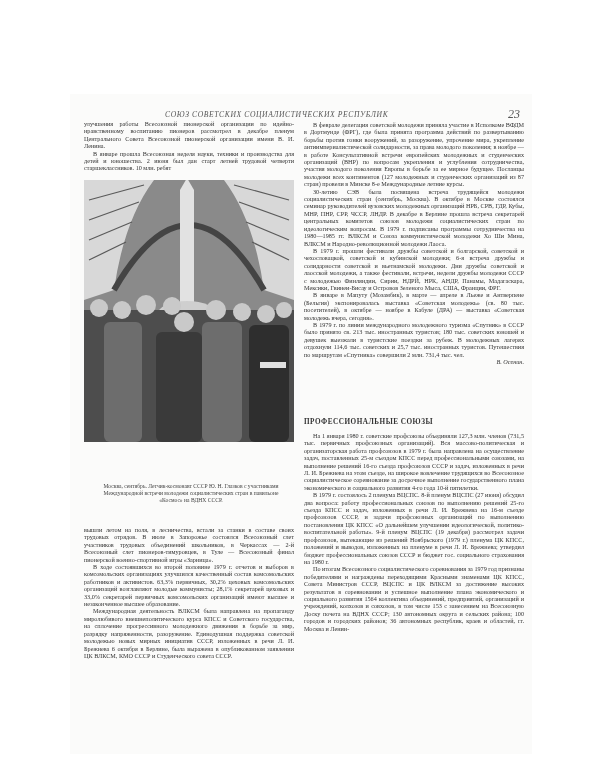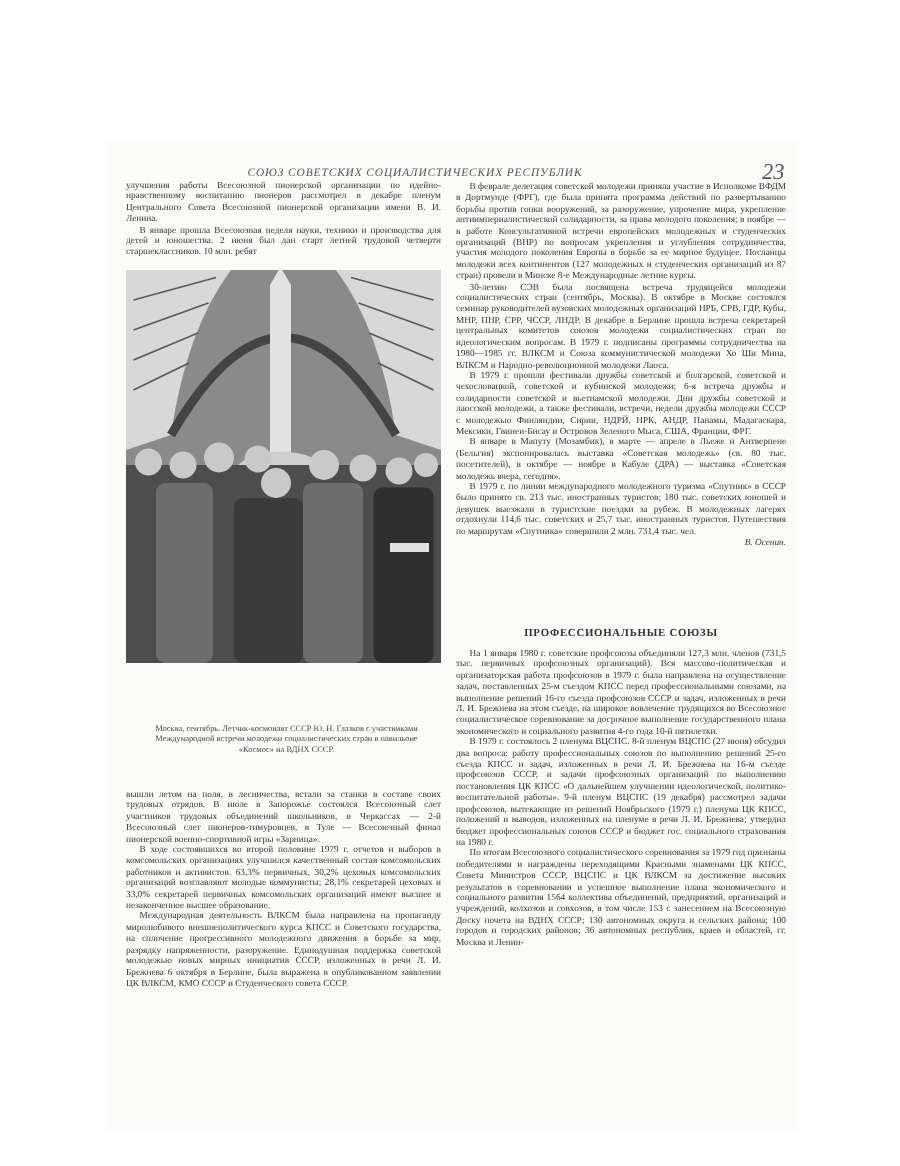--- a/index.html
+++ b/index.html
@@ -6,38 +6,38 @@
   body {
     width: 600px; height: 777px; background: #ffffff; position: relative; overflow: hidden;
     font-family: "Liberation Serif", "DejaVu Serif", serif; color: #2a2a2a;
   }
   .page { position: absolute; left: 0; top: 0; width: 600px; height: 777px; }
   .scan { position: absolute; left: 70px; top: 94px; width: 462px; height: 660px; background: #fbfbfa; }
   .running-head {
     position: absolute; left: 165px; top: 110px; width: 260px;
     font-size: 7.6px; font-style: italic; letter-spacing: 0.6px; color: #555; 
   }
-  .page-number { position: absolute; left: 508px; top: 107px; font-size: 15px; font-style: italic; color: #555; }
+  .page-number { position: absolute; left: 508px; top: 107px; font-size: 12px; font-style: italic; color: #555; }
   .col { position: absolute; font-size: 6.2px; line-height: 7.4px; text-align: justify; color: #333; }
   .col p { margin: 0; text-indent: 9px; }
   .col p.noindent { text-indent: 0; }
   .left-top { left: 84px; top: 120px; width: 210px; }
   .left-bottom { left: 84px; top: 526px; width: 210px; }
   .right { left: 304px; top: 121px; width: 220px; }
   .photo {
     position: absolute; left: 84px; top: 180px; width: 210px; height: 262px; overflow: hidden;
     background: linear-gradient(180deg, #cfcfcf 0%, #9a9a9a 30%, #6a6a6a 55%, #4a4a4a 75%, #5c5c5c 100%);
   }
   .photo svg { position: absolute; left: 0; top: 0; }
   .caption {
     position: absolute; left: 96px; top: 483px; width: 190px; font-size: 5.6px; line-height: 6.8px;
     text-align: center; color: #444;
   }
   .section-heading {
-    position: absolute; left: 304px; top: 418px; width: 220px; text-align: center;
+    position: absolute; left: 304px; top: 418px; width: 220px; 
     font-size: 7.2px; font-weight: bold; letter-spacing: 0.5px; color: #333; font-family: Liberation Serif, serif;
   }
   .signature { text-align: right; font-style: italic; }
   .right-bottom { left: 304px; top: 432px; width: 220px; }
 </style>
 </head>
 <body>
 
 <div class="page">
   <div class="scan"></div>

